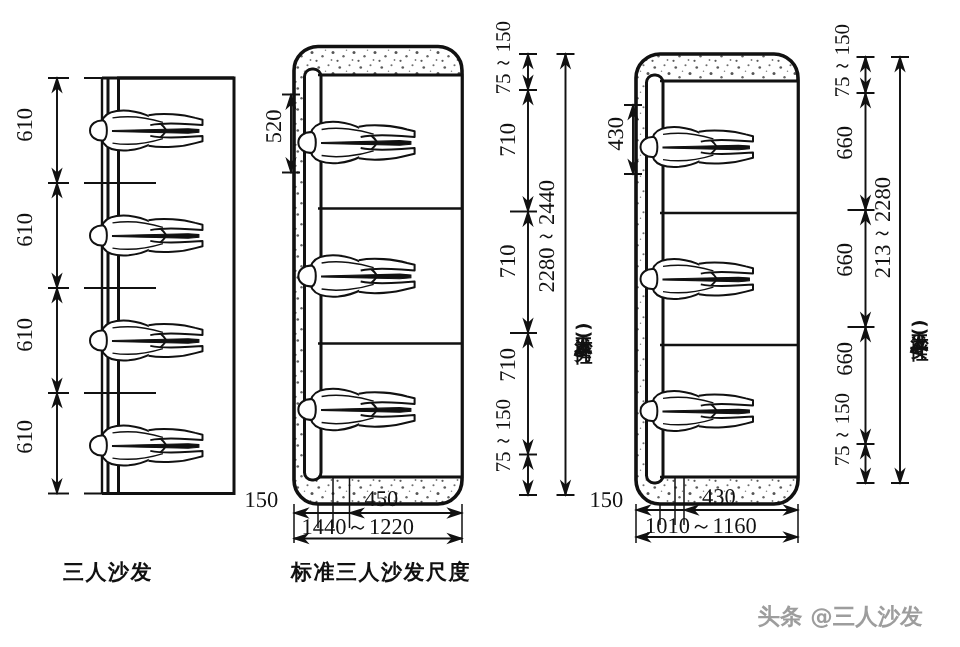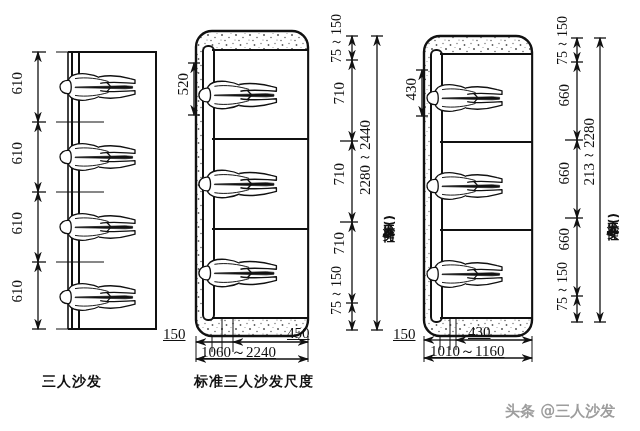--- a/index.html
+++ b/index.html
@@ -16,21 +16,20 @@
     writing-mode:vertical-rl;
     transform:rotate(180deg);
     transform-origin:center;
     white-space:nowrap;
     line-height:1;
     font-family:"Liberation Serif","DejaVu Serif",serif;
   }
   .htxt{
     position:absolute;white-space:nowrap;line-height:1;
     font-family:"Liberation Serif","DejaVu Serif",serif;
-    text-decoration:underline;
   }
   .cap{
     position:absolute;white-space:nowrap;
     font-family:"DejaVu Sans","Liberation Sans",sans-serif;
     font-weight:700;font-size:14px;color:#111;letter-spacing:1px;
   }
   .cjk-v{
     position:absolute;
     writing-mode:vertical-rl;
     white-space:nowrap;
@@ -235,22 +234,22 @@
 
   <div class="vtxt num" style="left:10px;top:72px;">610</div>
   <div class="vtxt num" style="left:10px;top:142px;">610</div>
   <div class="vtxt num" style="left:10px;top:212px;">610</div>
   <div class="vtxt num" style="left:10px;top:280px;">610</div>
 
   <div class="cap" style="left:42px;top:373px;">三人沙发</div>
 
   <div class="vtxt num" style="left:176px;top:73px;">520</div>
   <div class="htxt num" style="left:163px;top:327px;">150</div>
-  <div class="htxt num" style="left:243px;top:326px;margin-left:44px;">450</div>
-  <div class="htxt num" style="left:201px;top:345px;">1060～2240</div>
+  <div class="htxt num" style="left:243px;top:326px;">450</div>
+  <div class="htxt num" style="left:201px;top:345px;">1440～1220</div>
 
   <div class="vtxt num-s" style="left:330px;top:14px;">75～150</div>
   <div class="vtxt num" style="left:332px;top:82px;">710</div>
   <div class="vtxt num" style="left:332px;top:163px;">710</div>
   <div class="vtxt num" style="left:332px;top:232px;">710</div>
   <div class="vtxt num-s" style="left:330px;top:266px;">75～150</div>
   <div class="vtxt num" style="left:358px;top:120px;">2280～2440</div>
   <div class="cjk-v" style="left:380px;top:215px;">三人沙发(男性)</div>
 
   <div class="cap" style="left:194px;top:373px;text-align:center;">标准三人沙发尺度</div>

